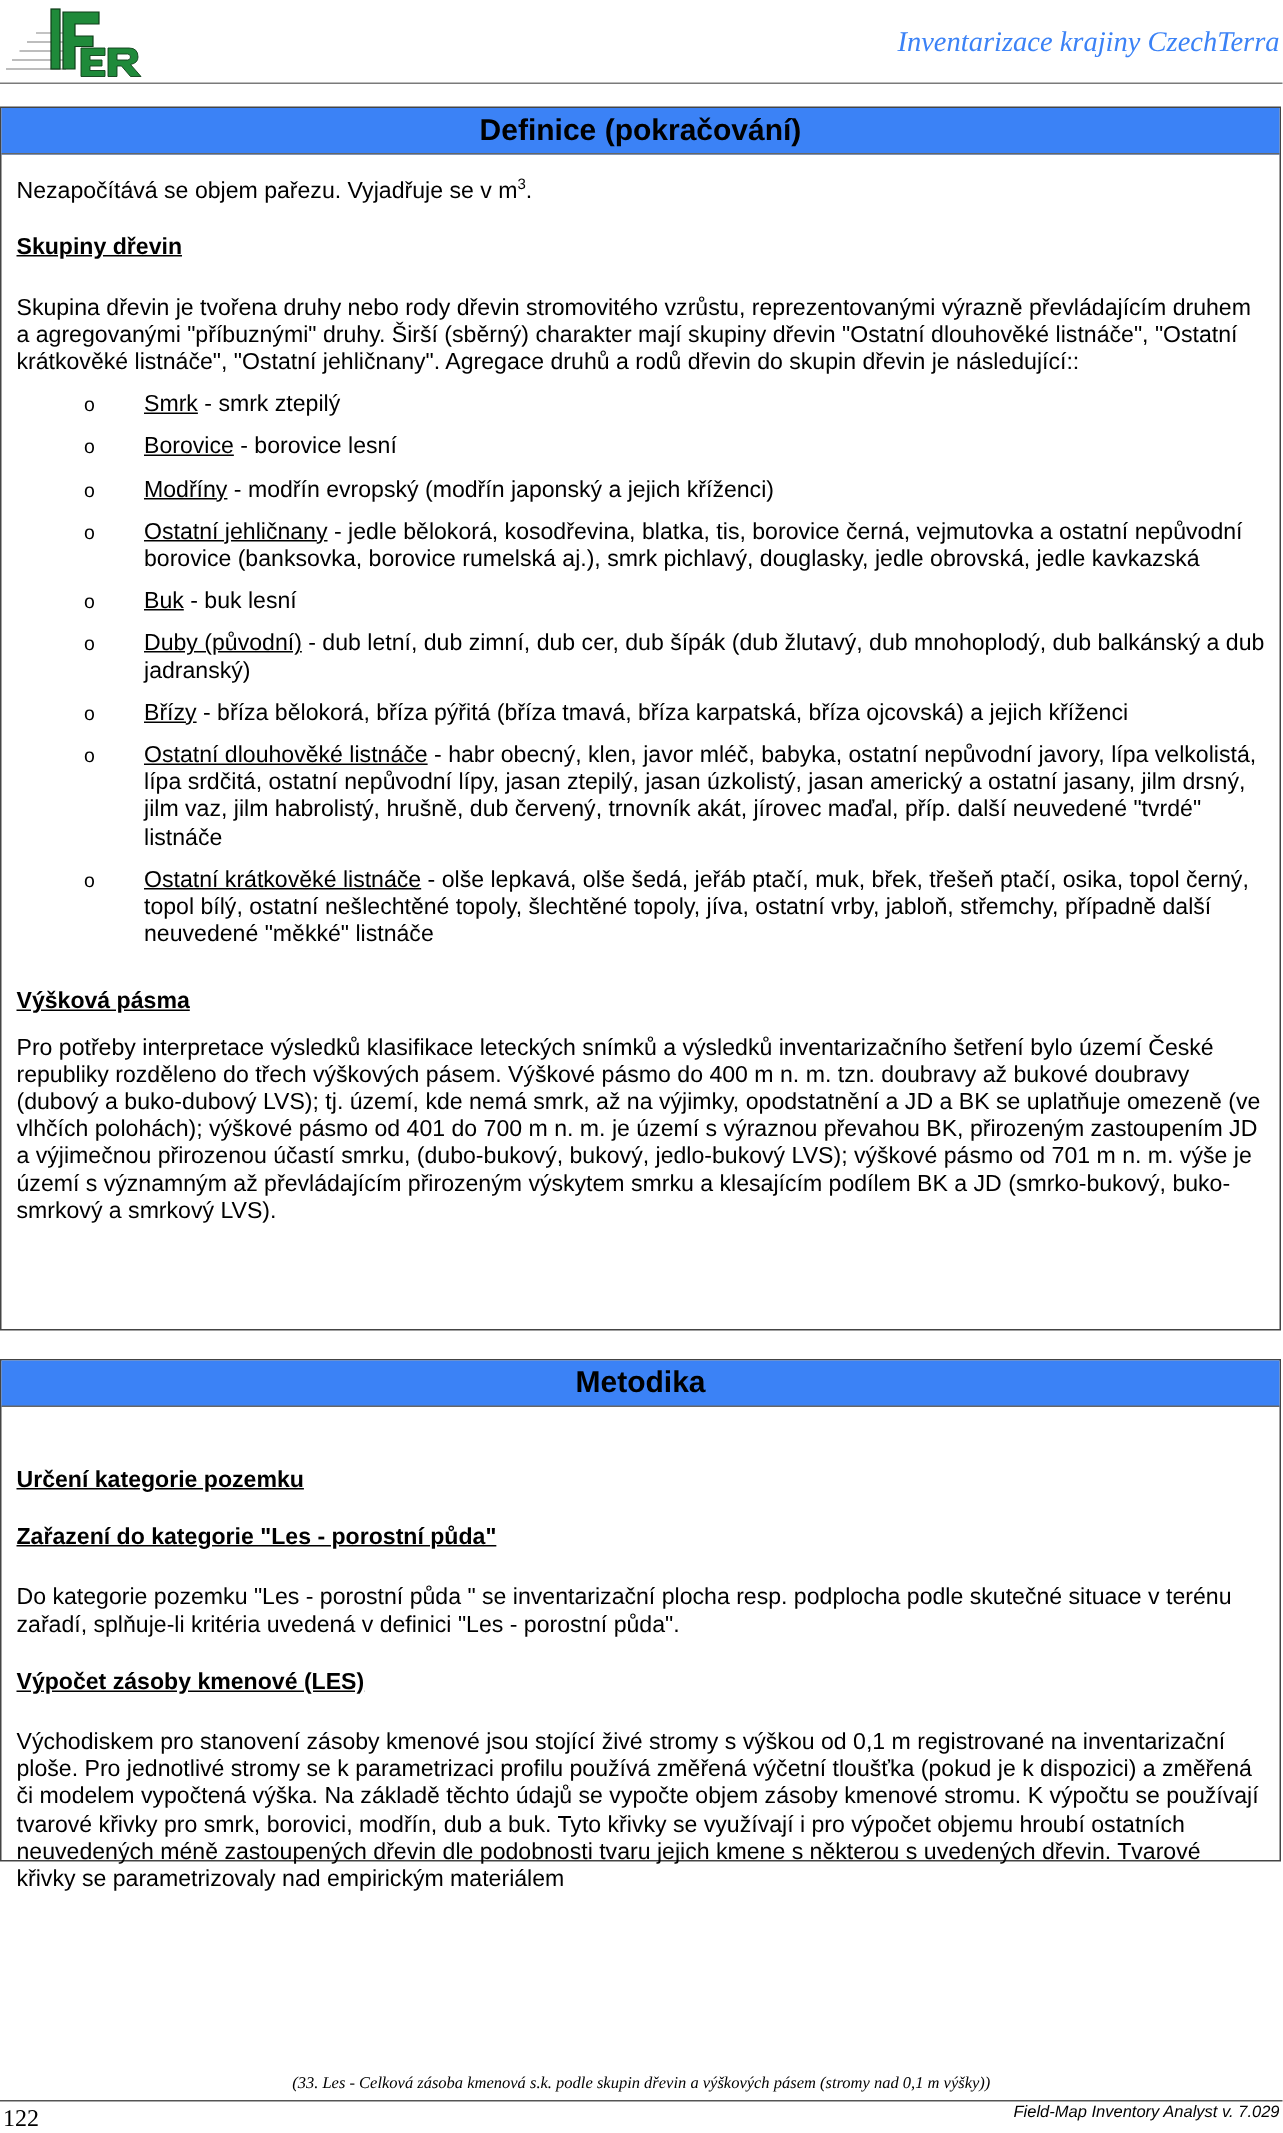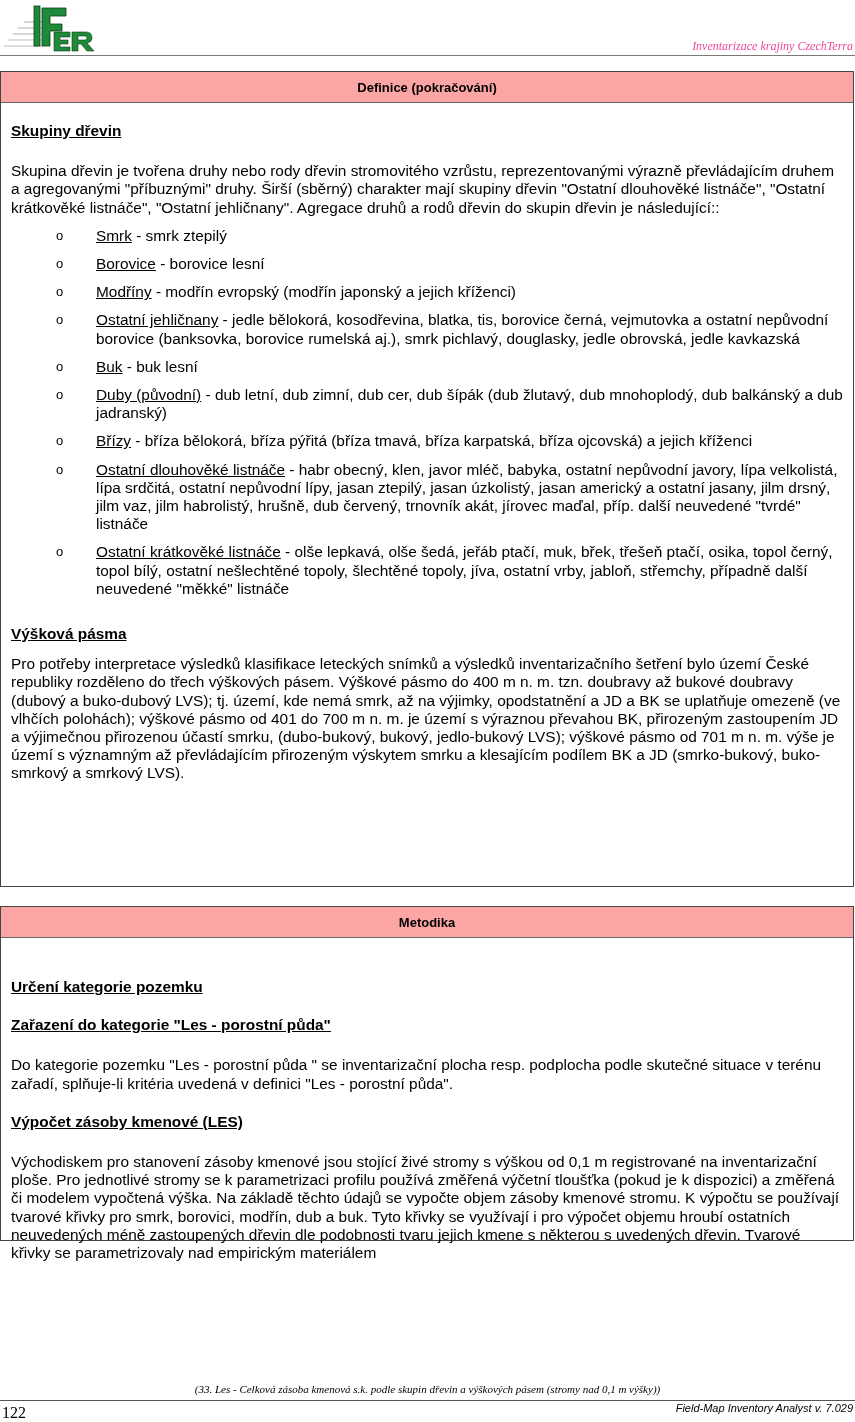--- a/index.html
+++ b/index.html
@@ -1,21 +1,21 @@
 <!DOCTYPE html>
 <html><head>
 <meta charset="utf-8">
 <style>
   html, body { margin:0; padding:0; background:#ffffff; }
   body { width:855px; height:1422px; position:relative; overflow:hidden; font-family:"Liberation Sans", sans-serif; color:#000; }
   .logo { position:absolute; left:4px; top:2px; width:92px; height:50px; }
-  .header-title { position:absolute; right:2px; top:39px; font-family:"Liberation Serif", serif; font-style:italic; font-size:12px; color:#ec4899; }
+  .header-title { position:absolute; right:2px; top:18px; font-family:"Liberation Serif", serif; font-style:italic; font-size:19px; color:#3b82f6; }
   .header-rule { position:absolute; left:0; right:0; top:55px; height:1px; background:#7a7a7a; }
   .box { position:absolute; left:0; width:854px; border:1px solid #444; box-sizing:border-box; }
-  .box-head { background:#fca5a5; height:30px; border-bottom:1px solid #666; display:flex; align-items:center; justify-content:center; font-weight:bold; font-size:13px; }
+  .box-head { background:#3b82f6; height:30px; border-bottom:1px solid #666; display:flex; align-items:center; justify-content:center; font-weight:bold; font-size:20px; }
   .box-body { padding:0 10px; font-size:15.4px; line-height:18.2px; }
   p { margin:0; }
   .h { font-weight:bold; text-decoration:underline; }
   ul.groups { list-style:none; margin:0; padding:0; }
   ul.groups li { position:relative; padding-left:85px; margin-bottom:10px; }
   ul.groups li .bullet { position:absolute; left:45px; top:0; font-size:13px; }
   .u { text-decoration:underline; }
   .caption { position:absolute; left:0; right:0; top:1383px; text-align:center; font-family:"Liberation Serif", serif; font-style:italic; font-size:11px; }
   .footer-rule { position:absolute; left:0; right:0; top:1400px; height:1px; background:#555; }
   .page-num { position:absolute; left:2px; top:1404px; font-family:"Liberation Serif", serif; font-size:16px; }
@@ -36,20 +36,21 @@
   <path d="M38 6 L62 6 L62 14 L46 14 L46 22 L58 22 L58 29 L46 29 L46 44 L38 44 Z" fill="#1f8a3a" stroke="#0e3d18" stroke-width="0.8"></path>
   <path d="M50 30 L66 30 L66 35 L56 35 L56 38 L64 38 L64 42 L56 42 L56 45 L66 45 L66 49 L50 49 Z" fill="#1f8a3a" stroke="#0e3d18" stroke-width="0.6"></path>
   <path d="M68 30 L82 30 Q88 30 88 36 Q88 40 83 41 L90 49 L83 49 L77 42 L74 42 L74 49 L68 49 Z M74 34 L74 38 L81 38 Q83 38 83 36 Q83 34 81 34 Z" fill="#1f8a3a" stroke="#0e3d18" stroke-width="0.6" fill-rule="evenodd"></path>
 </svg>
 <div class="header-title">Inventarizace krajiny CzechTerra</div>
 <div class="header-rule"></div>
 
 <div class="box" style="top:71px; height:816px;">
   <div class="box-head">Definice (pokračování)</div>
   <div class="box-body">
+    <p style="margin-top:12px;"><span>Nezapočítává se objem pařezu. Vyjadřuje se v m</span><sup style="font-size:10px;">3</sup><span>.</span></p>
 
     <p class="h" style="margin-top:19px;">Skupiny dřevin</p>
     <p style="margin-top:22px;">Skupina dřevin je tvořena druhy nebo rody dřevin stromovitého vzrůstu, reprezentovanými výrazně převládajícím druhem a agregovanými "příbuznými" druhy. Širší (sběrný) charakter mají skupiny dřevin "Ostatní dlouhověké listnáče", "Ostatní krátkověké listnáče", "Ostatní jehličnany". Agregace druhů a rodů dřevin do skupin dřevin je následující::</p>
 
     <ul class="groups" style="margin-top:10px;">
       <li><span class="bullet">o</span><span class="u">Smrk</span><span> - smrk ztepilý</span></li>
       <li><span class="bullet">o</span><span class="u">Borovice</span><span> - borovice lesní</span></li>
       <li><span class="bullet">o</span><span class="u">Modříny</span><span> - modřín evropský (modřín japonský a jejich kříženci)</span></li>
       <li><span class="bullet">o</span><span class="u">Ostatní jehličnany</span><span> -  jedle bělokorá, kosodřevina, blatka, tis, borovice černá, vejmutovka a ostatní nepůvodní borovice (banksovka, borovice rumelská aj.), smrk pichlavý, douglasky, jedle obrovská, jedle kavkazská</span></li>
       <li><span class="bullet">o</span><span class="u">Buk</span><span> - buk lesní</span></li>

